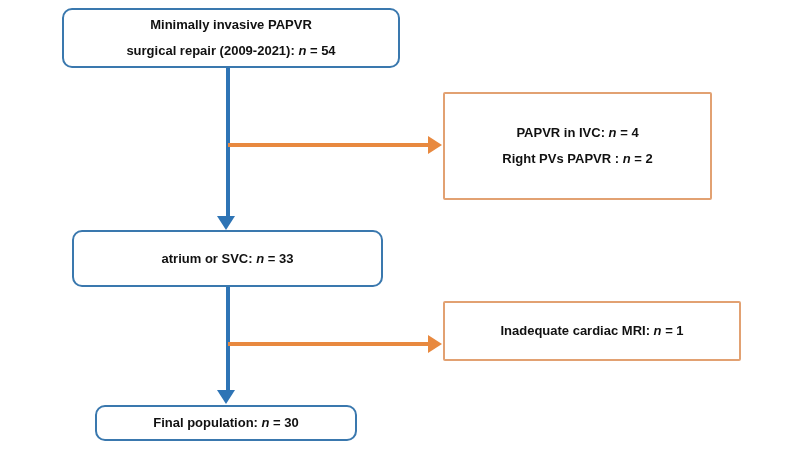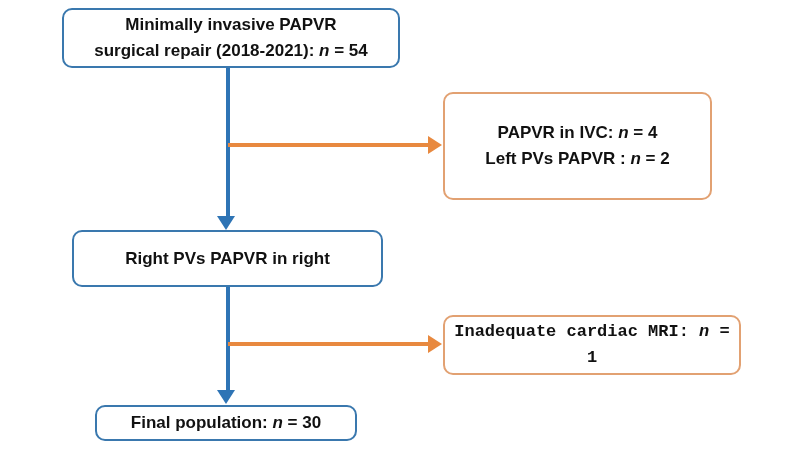--- a/index.html
+++ b/index.html
@@ -23,85 +23,85 @@
     margin:0 auto;
   }
   .node{
     position:absolute;
     box-sizing:border-box;
     background:var(--bg);
     border-style:solid;
     text-align:center;
     font-weight:bold;
     color:var(--text);
-    font-size:17px;
+    font-size:13px;
     line-height:26px;
     display:flex;
     flex-direction:column;
     justify-content:center;
   }
   .node i{font-style:italic;}
   .blue-node{border:2.5px solid var(--blue-border);border-radius:10px;}
-  .orange-node{border:2.5px solid var(--orange-border);border-radius:10px;}
+  .orange-node{border:2.5px solid var(--orange-border);border-radius:2px;}
 
   .vline{position:absolute;width:4px;background:var(--blue-arrow);}
   .hline{position:absolute;height:4px;background:var(--orange-arrow);}
   .arrow-down{
     position:absolute;width:0;height:0;
     border-left:9px solid transparent;
     border-right:9px solid transparent;
     border-top:14px solid var(--blue-arrow);
   }
   .arrow-right{
     position:absolute;width:0;height:0;
     border-top:9px solid transparent;
     border-bottom:9px solid transparent;
     border-left:14px solid var(--orange-arrow);
   }
 
   
   #box-start      {left:62px;  top:8px;   width:338px; height:60px;}
   #box-excl1      {left:443px; top:92px;  width:269px; height:108px;}
   #box-mid        {left:72px;  top:230px; width:311px; height:57px;}
-  #box-excl2      {left:443px; top:315px; width:298px; height:60px;font-family:Liberation Mono, monospace;}
+  #box-excl2      {left:443px; top:301px; width:298px; height:60px;}
   #box-final      {left:95px;  top:405px; width:262px; height:36px;}
 
   
   #vline1   {left:226px; top:68px;  height:148px;}
   #ahead1   {left:217px; top:216px;}
   #hline1   {left:228px; top:143px; width:200px;}
   #rhead1   {left:428px; top:136px;}
   #vline2   {left:226px; top:287px; height:103px;}
   #ahead2   {left:217px; top:390px;}
   #hline2   {left:228px; top:342px; width:200px;}
   #rhead2   {left:428px; top:335px;}
 </style>
 </head>
 <body>
 
 <div class="canvas">
 
   <div id="box-start" class="node blue-node">
       <div class="line"><span>Minimally invasive PAPVR</span></div>
-      <div class="line"><span>surgical repair (2018-2021): </span><i>n</i><span> = 54</span></div>
+      <div class="line"><span>surgical repair (2009-2021): </span><i>n</i><span> = 54</span></div>
     </div>
 
   <div id="vline1" class="vline"></div>
   <div id="ahead1" class="arrow-down"></div>
 
   <div id="hline1" class="hline"></div>
   <div id="rhead1" class="arrow-right"></div>
 
   <div id="box-excl1" class="node orange-node">
       <div class="line"><span>PAPVR in IVC: </span><i>n</i><span> = 4</span></div>
-      <div class="line"><span>Left PVs PAPVR : </span><i>n</i><span> = 2</span></div>
+      <div class="line"><span>Right PVs PAPVR : </span><i>n</i><span> = 2</span></div>
     </div>
 
   <div id="box-mid" class="node blue-node">
-      <div class="line"><span>Right PVs PAPVR in right</span></div>
+      <div class="line"><span>atrium or SVC: </span><i>n</i><span> = 33</span></div>
     </div>
 
   <div id="vline2" class="vline"></div>
   <div id="ahead2" class="arrow-down"></div>
 
   <div id="hline2" class="hline"></div>
   <div id="rhead2" class="arrow-right"></div>
 
   <div id="box-excl2" class="node orange-node">
       <div class="line"><span>Inadequate cardiac MRI: </span><i>n</i><span> = 1</span></div>

